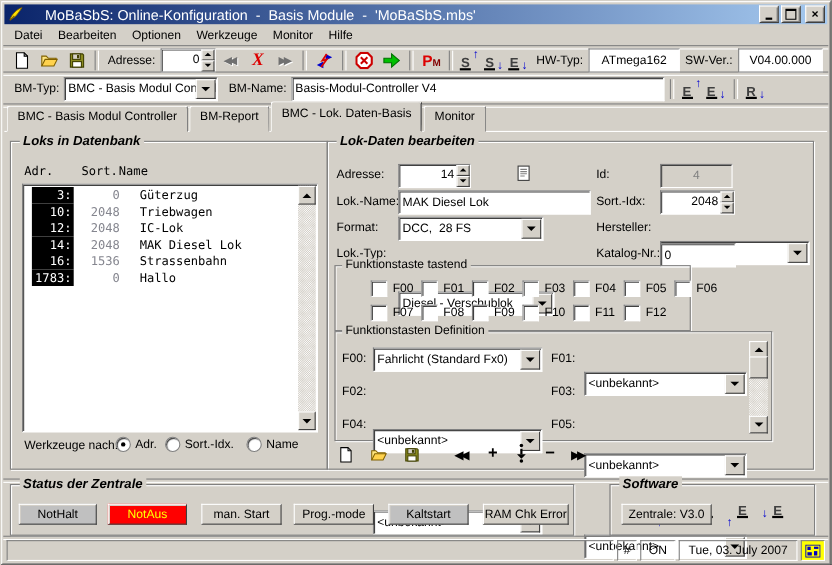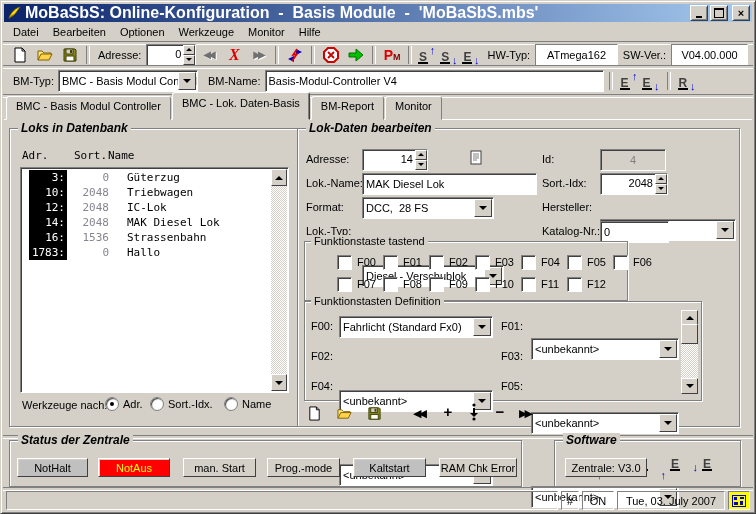--- a/index.html
+++ b/index.html
@@ -10,21 +10,21 @@
     box-shadow:inset 1px 1px 0 #fff, inset -1px -1px 0 #808080;}
   
   .rais{border:1px solid;border-color:#fff #404040 #404040 #fff;
     box-shadow:inset 1px 1px 0 #d4d0c8, inset -1px -1px 0 #808080;background:#d4d0c8;}
   .hsep{position:absolute;left:2px;right:2px;height:2px;
     border-top:1px solid #808080;border-bottom:1px solid #fff;}
   .vsep{width:2px;height:18px;border-left:1px solid #808080;border-right:1px solid #fff;margin:0 3px;}
   
   .titlebar{position:absolute;left:3px;top:3px;right:3px;height:18px;
     background:linear-gradient(90deg,#0a246a,#a6caf0);display:flex;align-items:center;padding-left:3px;}
-  .title-text{color:#fff;font-weight:bold;font-size:16px;margin-left:4px;white-space:pre;}
+  .title-text{color:#fff;font-weight:normal;font-size:13px;margin-left:20px;white-space:pre;}
   .winbtns{margin-left:auto;display:flex;gap:2px;padding-right:2px;}
   .wbtn{width:16px;height:14px;display:flex;align-items:center;justify-content:center;
     font-weight:bold;font-size:11px;line-height:10px;}
   .glyph-min{width:6px;height:2px;background:#000;margin-top:7px;}
   .glyph-max{width:8px;height:7px;border:1px solid #000;border-top:2px solid #000;}
   
   .menubar{position:absolute;left:3px;top:22px;right:3px;height:18px;display:flex;align-items:center;padding-left:2px;}
   .mitem{padding:2px 7px;}
   .toolbar1{position:absolute;left:3px;top:43px;right:3px;height:21px;display:flex;align-items:center;padding-left:4px;gap:1px;}
   .toolbar2{position:absolute;left:3px;top:67px;right:3px;height:25px;display:flex;align-items:center;padding-left:5px;}
@@ -263,22 +263,22 @@
     <span class="licon">
         <span class="lt">R</span>
         <span class="bar"></span>
         <span class="ar down">↓</span>
       </span>
   </div>
   <div class="hsep" style="top:93px"></div>
 
   <div class="tabstrip">
     <span class="tab">BMC - Basis Modul Controller</span>
+    <span class="tab">BM-Report</span>
     <span class="tab active">BMC - Lok. Daten-Basis</span>
-    <span class="tab">BM-Report</span>
     <span class="tab">Monitor</span>
   </div>
   <div class="pageline"></div>
 
   <div class="group" style="left:8px;top:127px;width:287px;height:297px">
     <span class="glegend">Loks in Datenbank</span>
     <span class="abs mono" style="left:12px;top:20px">Adr.</span>
     <span class="abs mono" style="left:64px;top:20px">Sort.</span>
     <span class="abs mono" style="left:98px;top:20px">Name</span>
     <div class="listbox">

